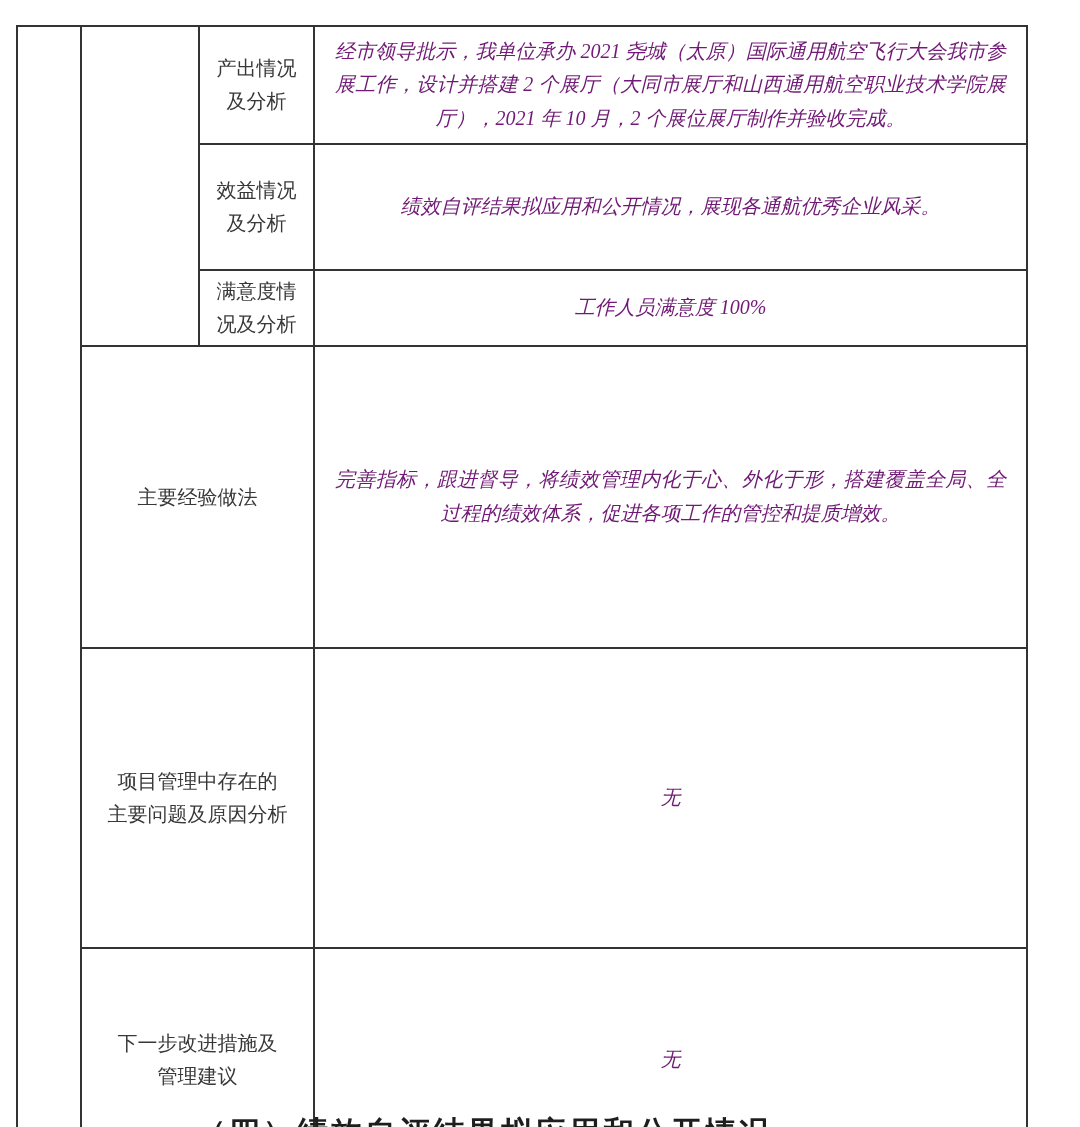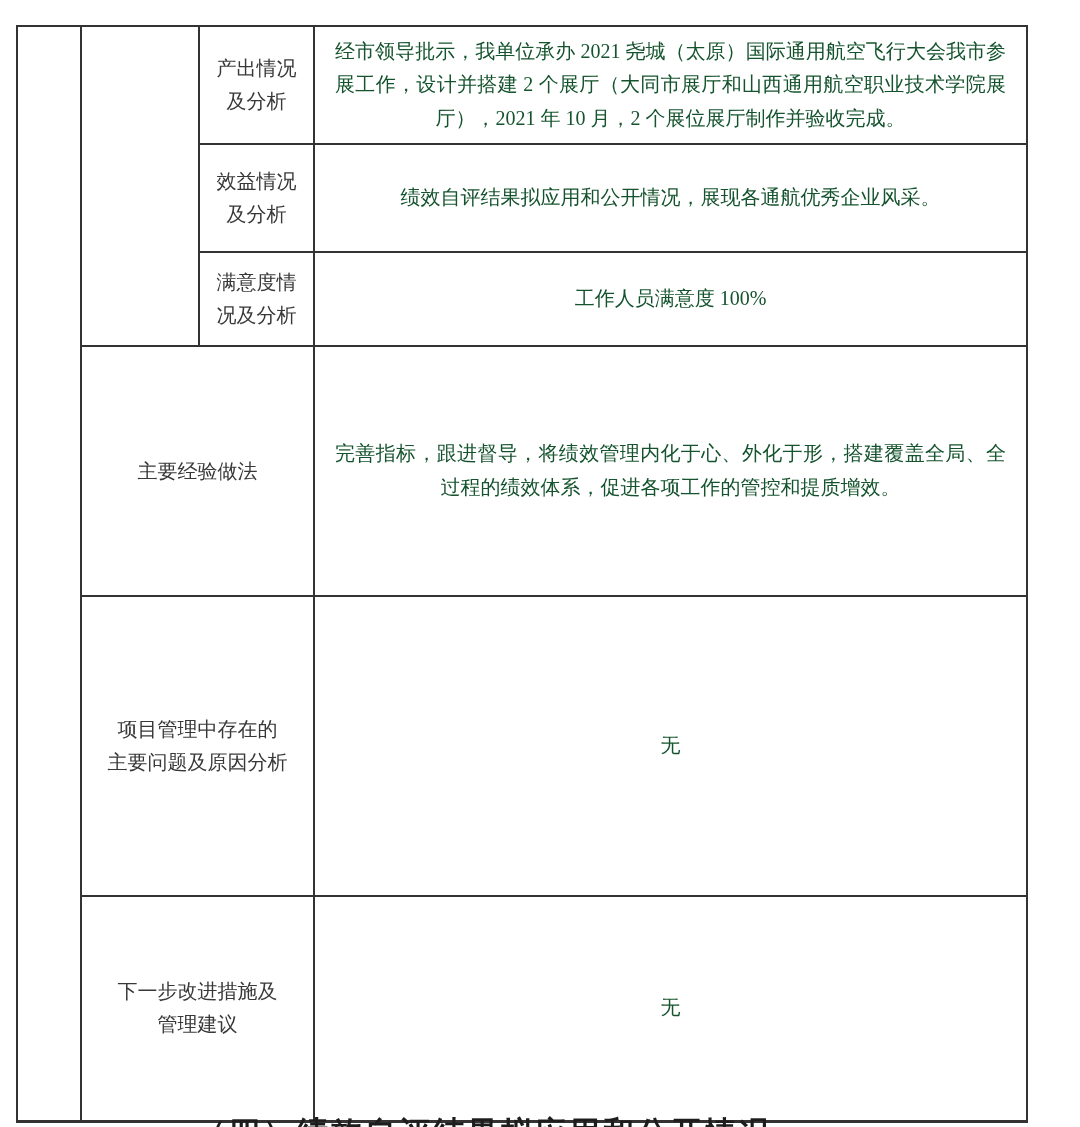--- a/index.html
+++ b/index.html
@@ -39,21 +39,22 @@
   .label-cell {
     text-align: center;
     font-size: 20px;
     line-height: 1.65;
     white-space: pre-line;
     color: #383838;
   }
   .content-cell {
     font-size: 20px;
     line-height: 1.68;
-    color: #14532d;
+    color: #701a75;
+    font-style: italic;
   }
   .content-inner {
     padding: 6px 20px;
     text-align: justify;
     text-align-last: center;
   }
   .content-center {
     text-align: center;
     text-align-last: center;
   }
@@ -83,35 +84,35 @@
     <tbody>
       <tr style="height:118px;">
         <td rowspan="6"></td>
         <td rowspan="3"></td>
         <td class="label-cell">产出情况
 及分析</td>
         <td class="content-cell">
           <div class="content-inner">经市领导批示，我单位承办 2021 尧城（太原）国际通用航空飞行大会我市参展工作，设计并搭建 2 个展厅（大同市展厅和山西通用航空职业技术学院展厅），2021 年 10 月，2 个展位展厅制作并验收完成。</div>
         </td>
       </tr>
-      <tr style="height:108px;">
+      <tr style="height:126px;">
         <td class="label-cell">效益情况
 及分析</td>
         <td class="content-cell">
           <div class="content-inner content-center">绩效自评结果拟应用和公开情况，展现各通航优秀企业风采。</div>
         </td>
       </tr>
-      <tr style="height:94px;">
+      <tr style="height:76px;">
         <td class="label-cell">满意度情
 况及分析</td>
         <td class="content-cell">
           <div class="content-inner content-center">工作人员满意度 100%</div>
         </td>
       </tr>
-      <tr style="height:250px;">
+      <tr style="height:302px;">
         <td colspan="2" class="label-cell">主要经验做法</td>
         <td class="content-cell">
           <div class="content-inner">完善指标，跟进督导，将绩效管理内化于心、外化于形，搭建覆盖全局、全过程的绩效体系，促进各项工作的管控和提质增效。</div>
         </td>
       </tr>
       <tr style="height:300px;">
         <td colspan="2" class="label-cell">项目管理中存在的
 主要问题及原因分析</td>
         <td class="content-cell">
           <div class="content-inner content-center">无</div>

